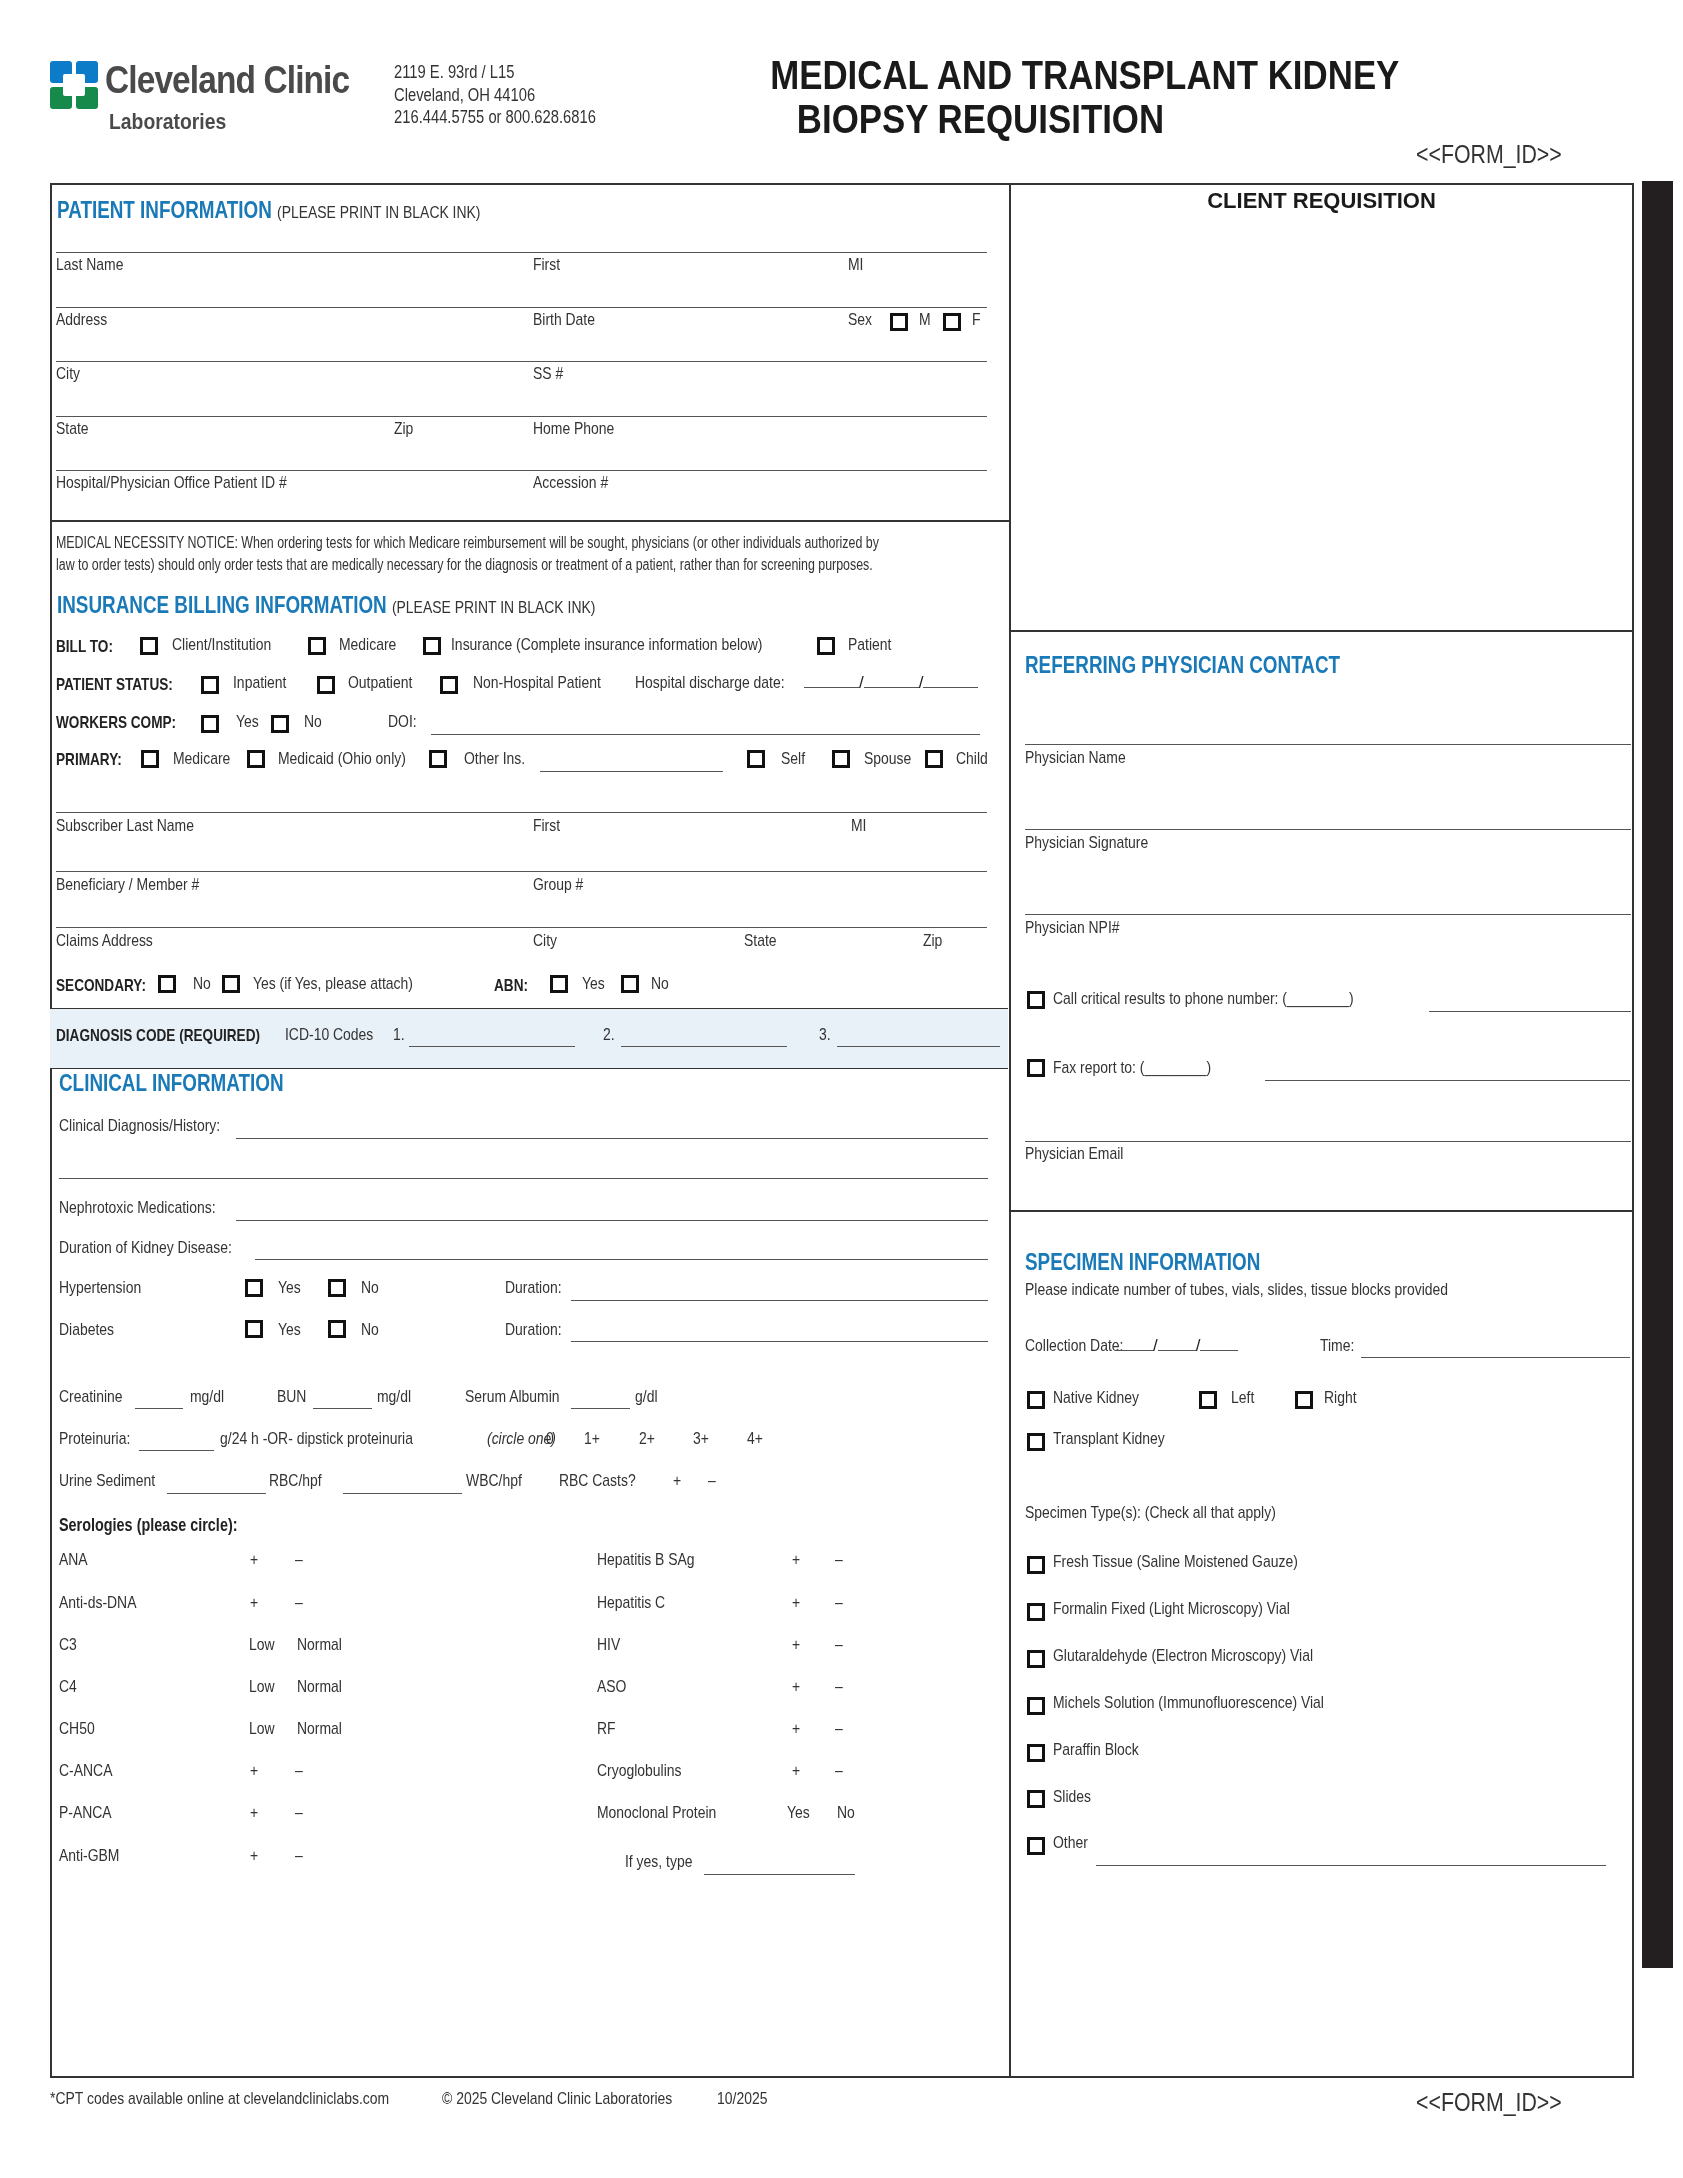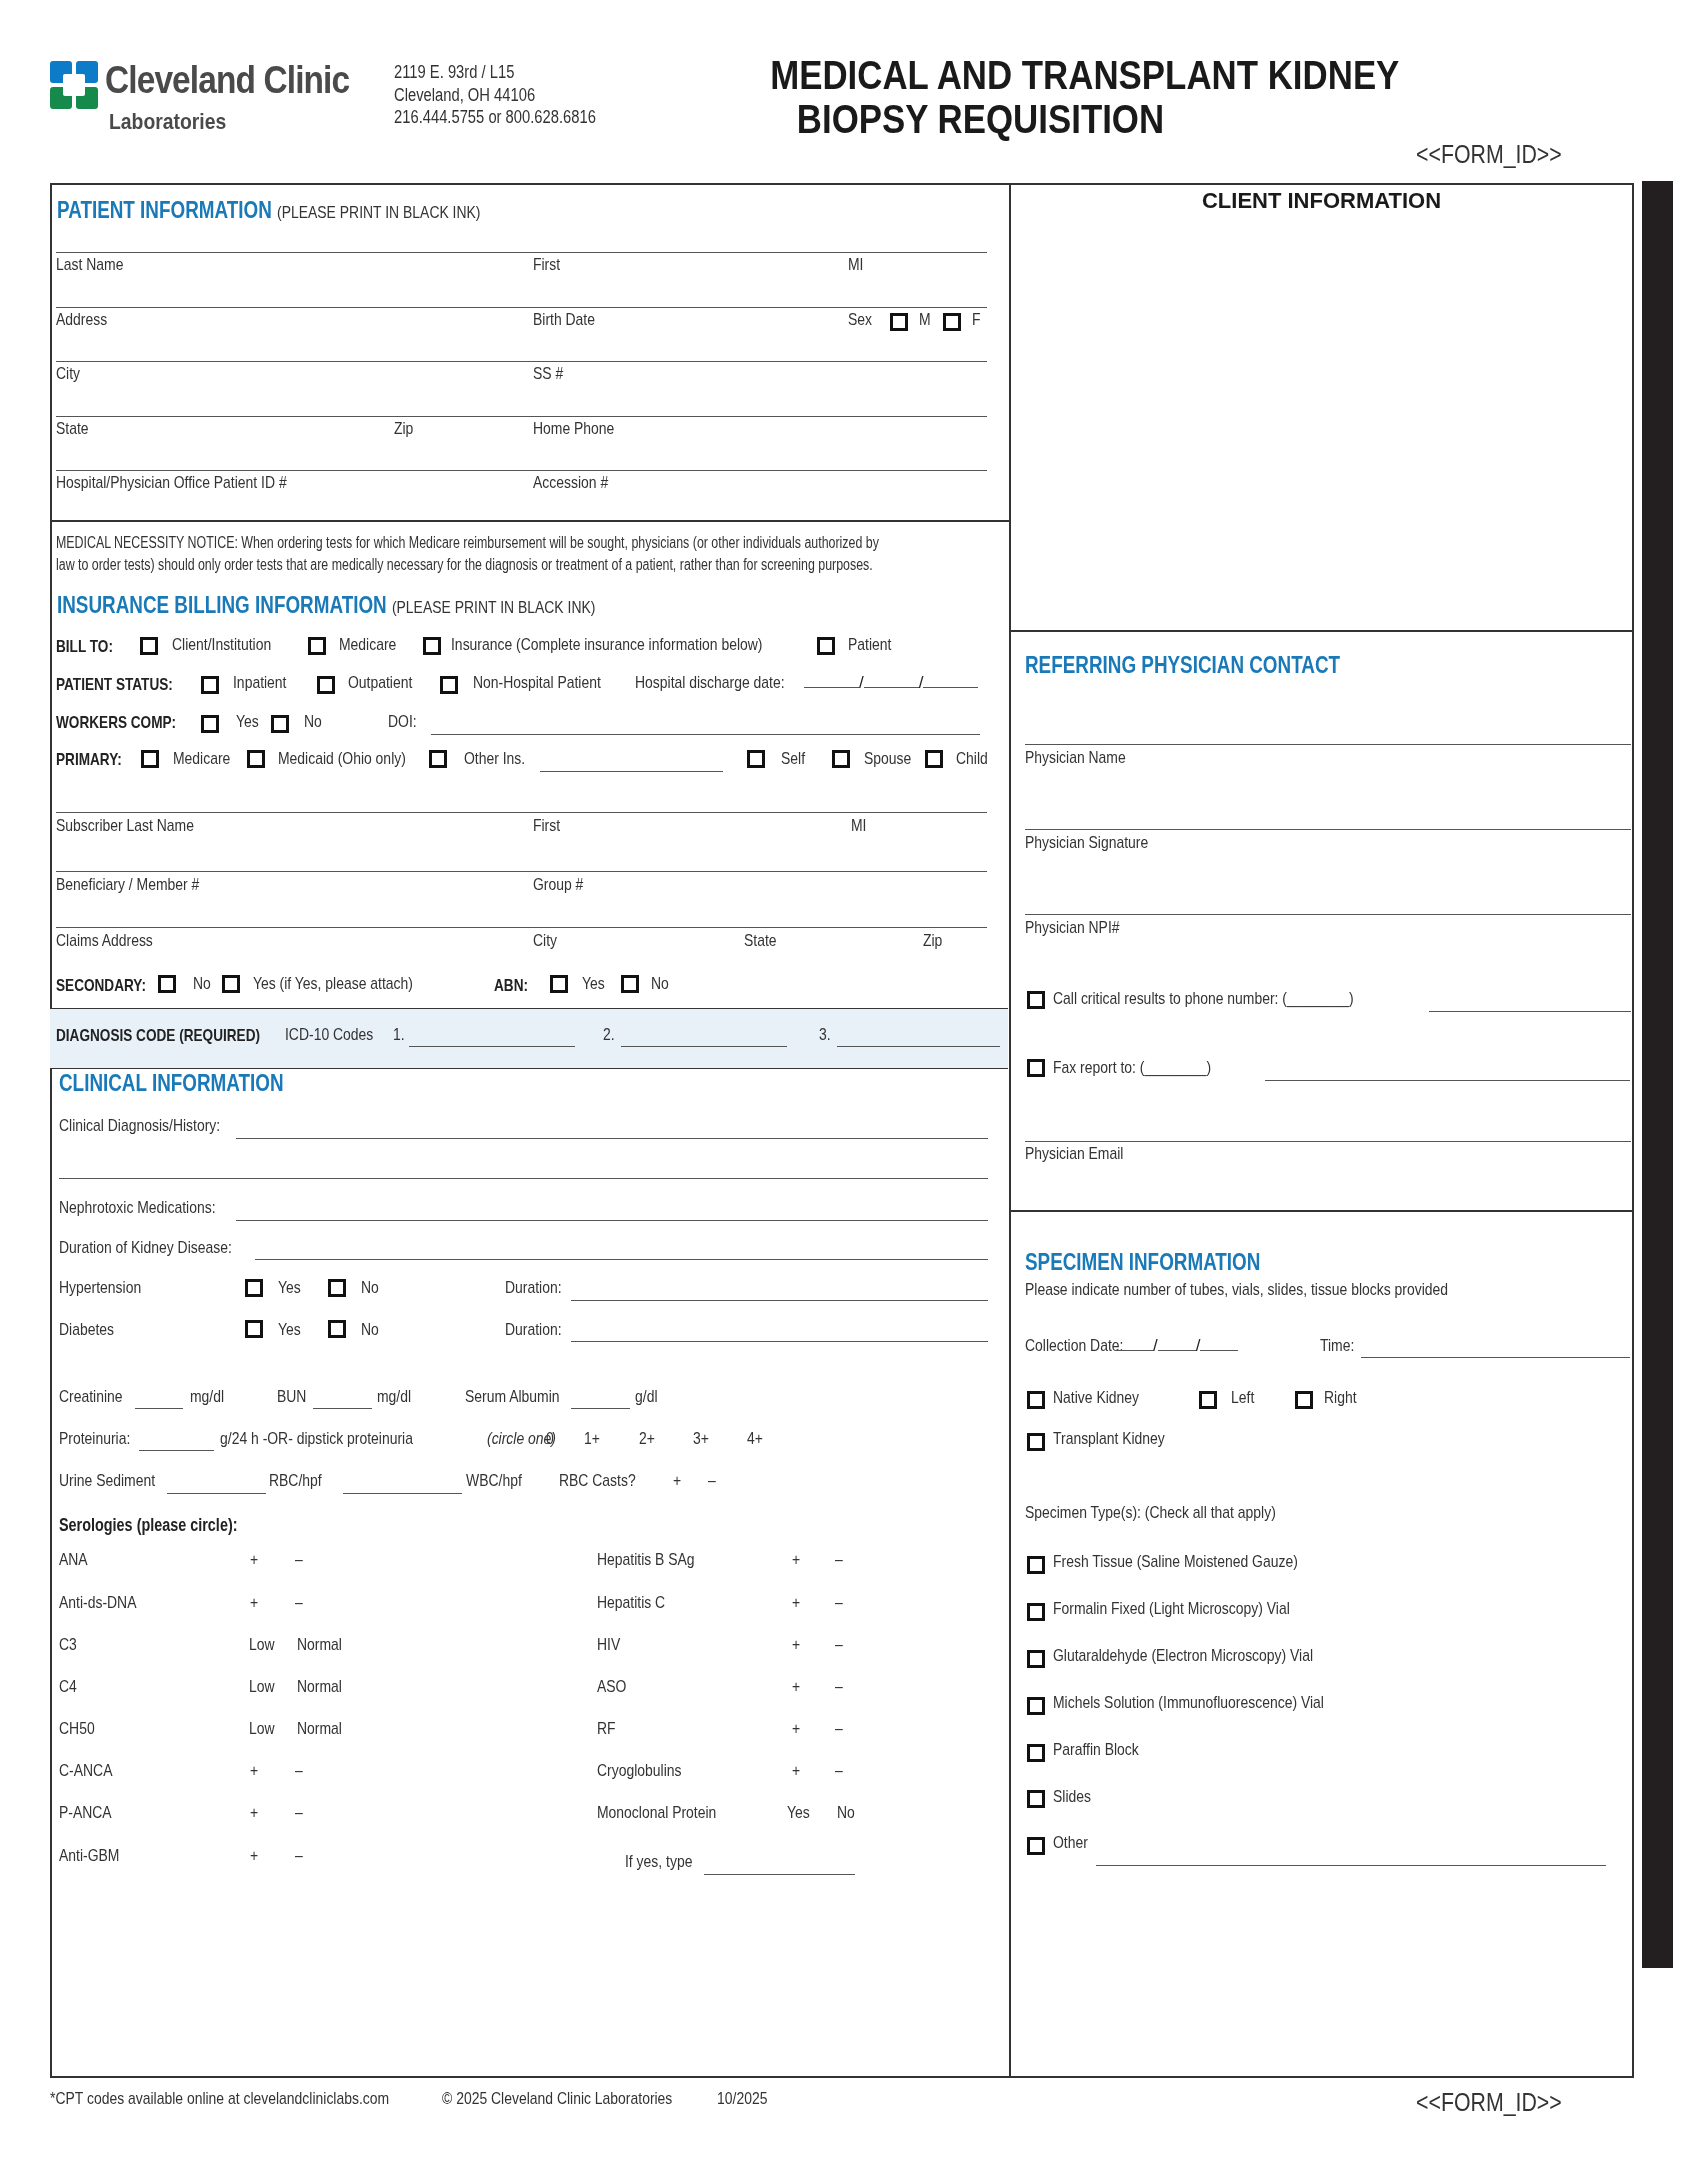--- a/index.html
+++ b/index.html
@@ -278,21 +278,21 @@
     <div class="t" style="left:792px;top:1761px;">+</div>
     <div class="t" style="left:835px;top:1761px;">–</div>
     <div class="t" style="left:597px;top:1803px;">Monoclonal Protein</div>
     <div class="t" style="left:787px;top:1803px;">Yes</div>
     <div class="t" style="left:837px;top:1803px;">No</div>
   </div>
 
 <div class="t" style="left:625px;top:1852px;">If yes, type</div>
 <div class="hl" style="left:704px;top:1874px;width:151px;"></div>
 
-<div class="abs" style="left:1010px;top:188px;width:623px;text-align:center;font-weight:bold;font-size:22px;color:#1a1a1a;white-space:nowrap;">CLIENT INFORMATION</div>
+<div class="abs" style="left:1010px;top:188px;width:623px;text-align:center;font-weight:bold;font-size:22px;color:#1a1a1a;white-space:nowrap;">CLIENT REQUISITION</div>
 
 <div class="hdr" style="left:1025px;top:652px;">REFERRING PHYSICIAN CONTACT</div>
 
 <div class="hl" style="left:1025px;top:744px;width:606px;"></div>
 <div class="t" style="left:1025px;top:748px;">Physician Name</div>
 <div class="hl" style="left:1025px;top:829px;width:606px;"></div>
 <div class="t" style="left:1025px;top:833px;">Physician Signature</div>
 <div class="hl" style="left:1025px;top:914px;width:606px;"></div>
 <div class="t" style="left:1025px;top:918px;">Physician NPI#</div>
 

